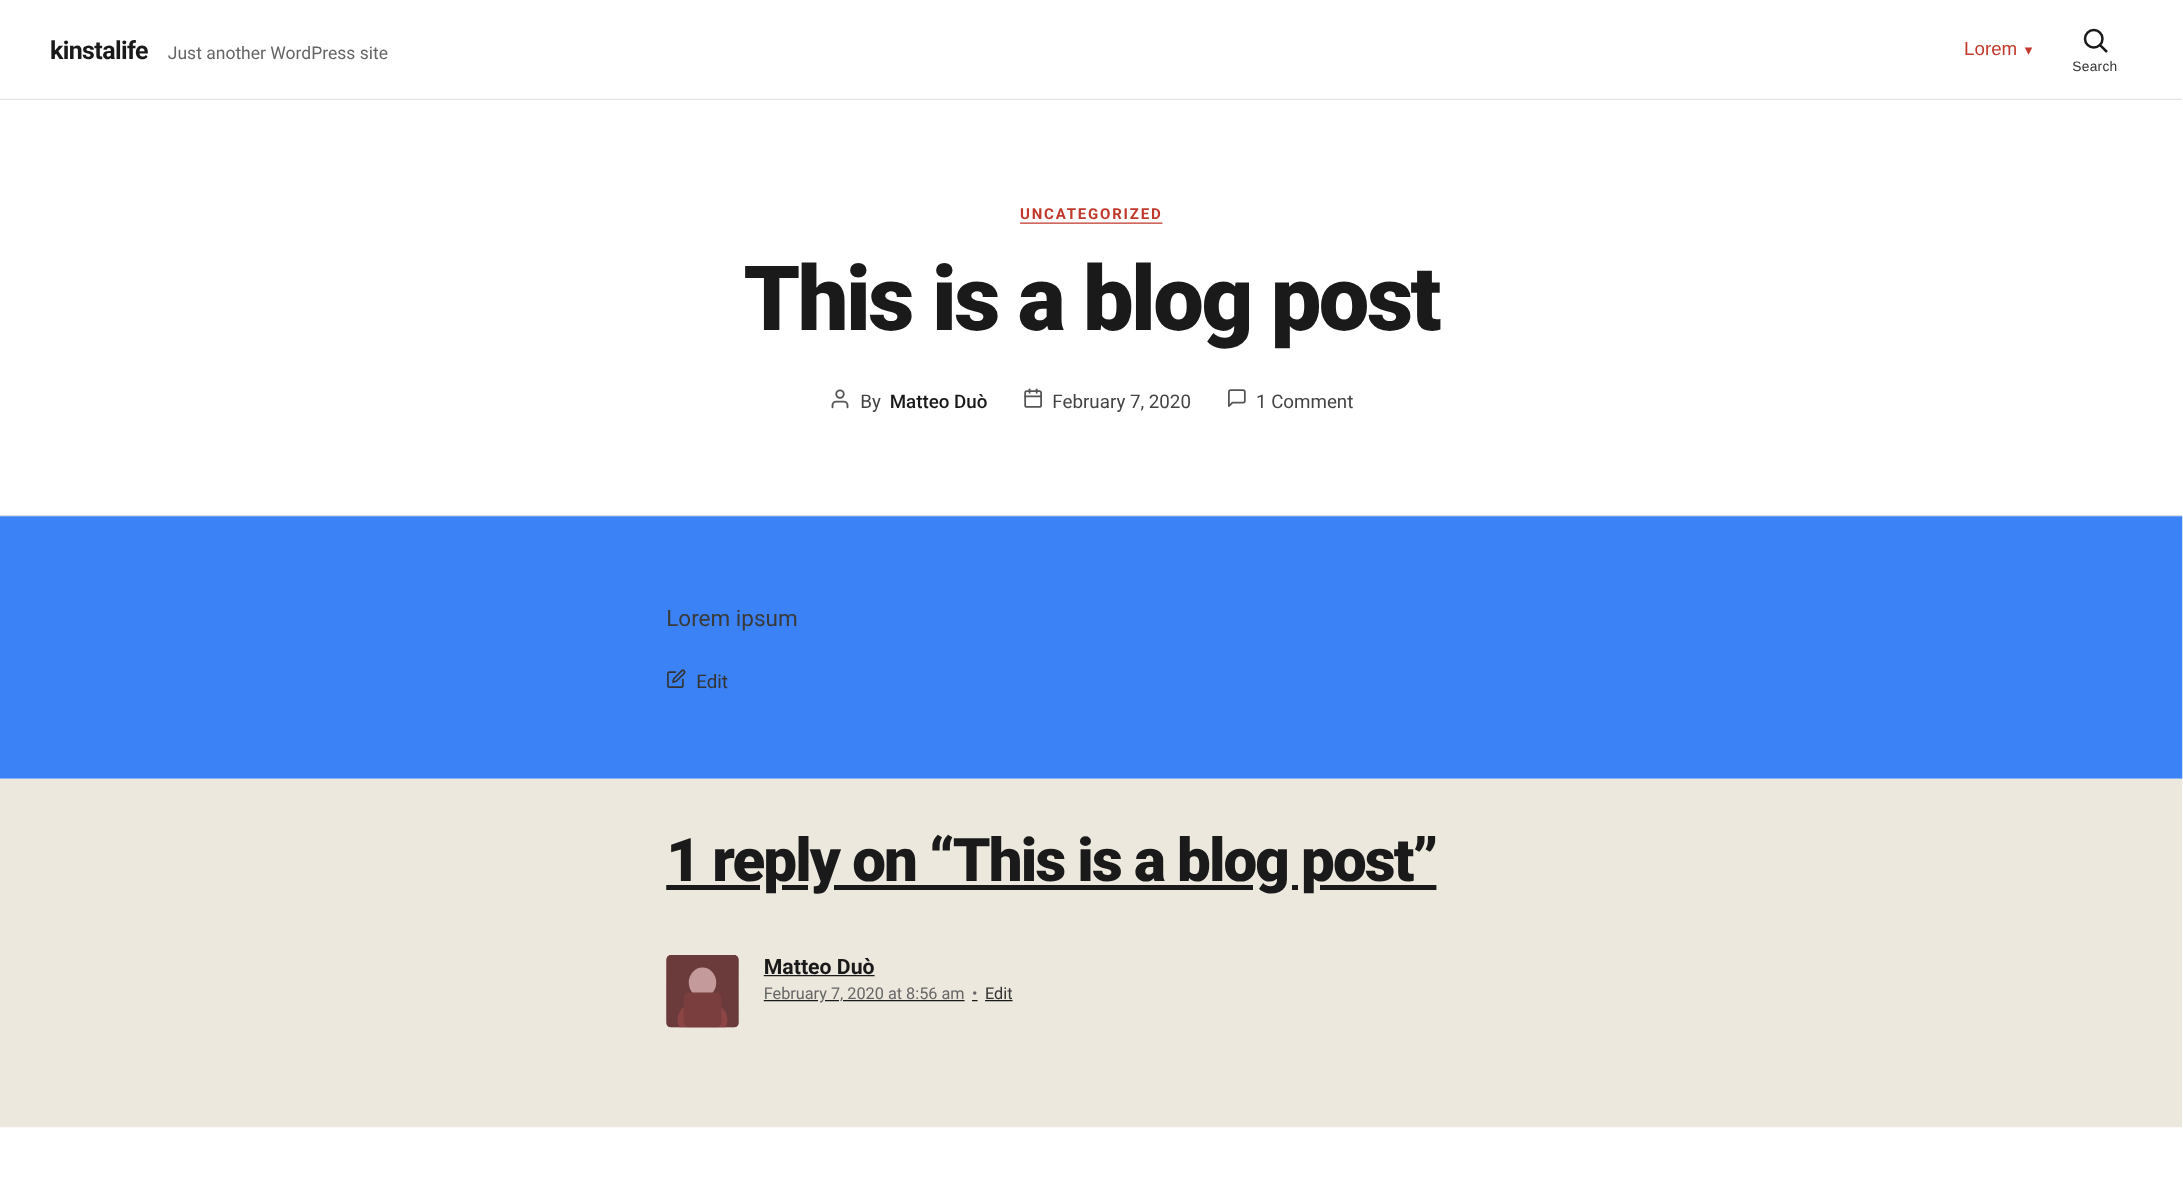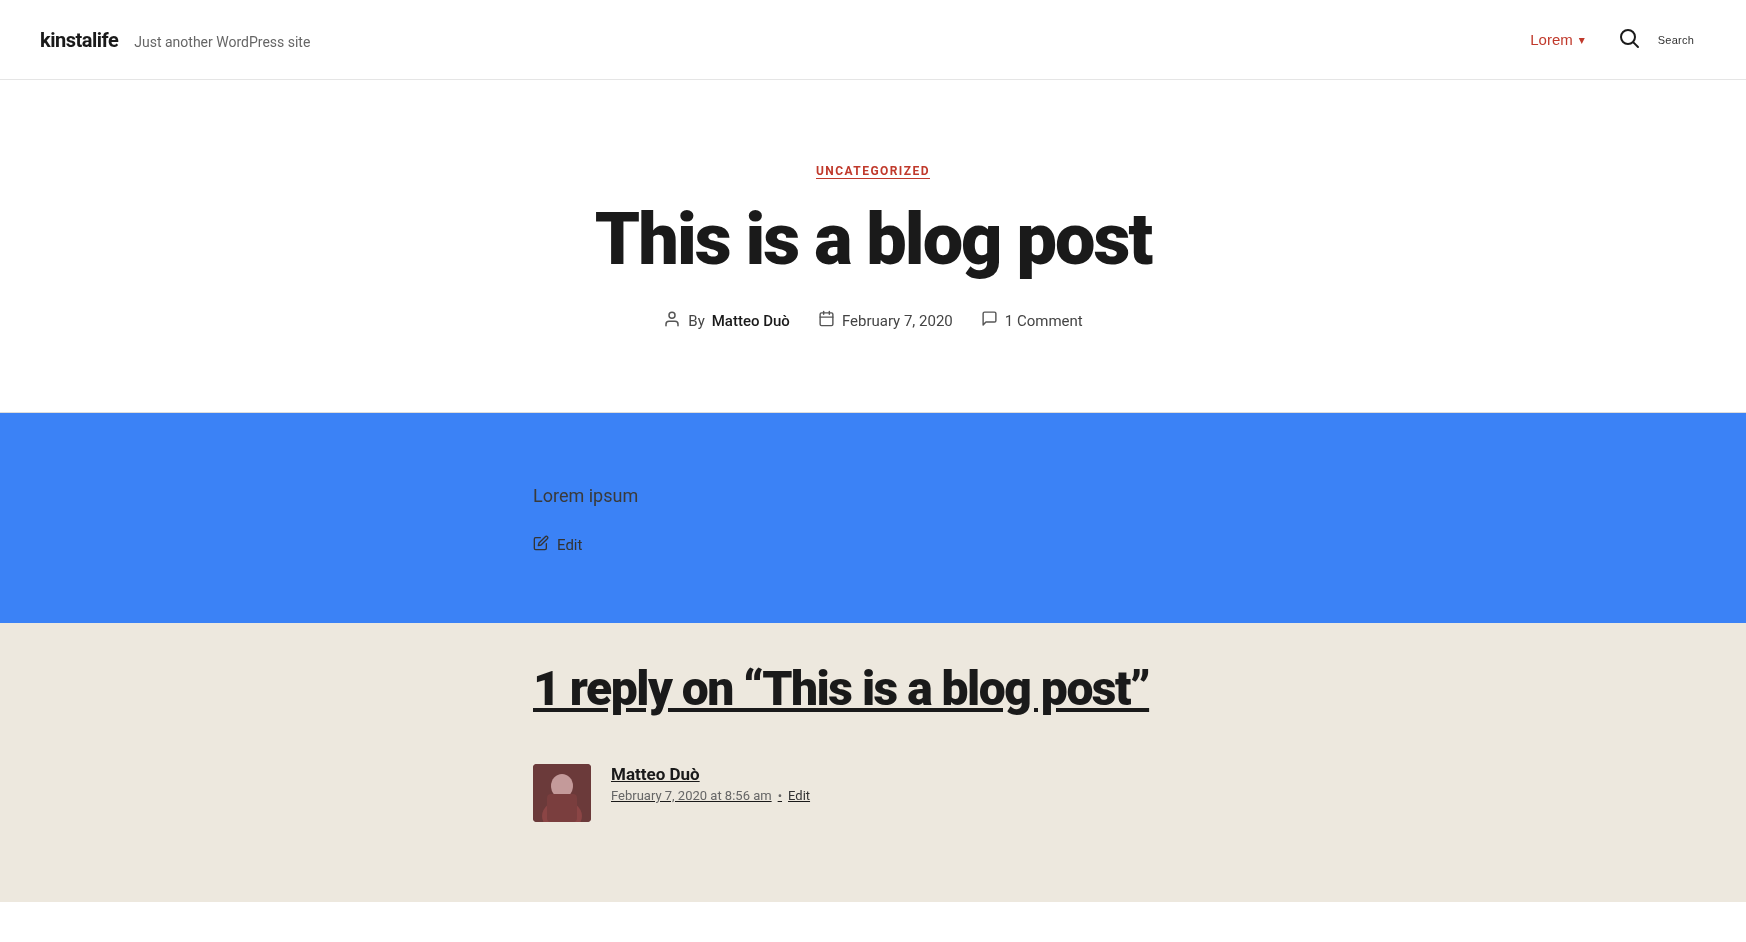--- a/index.html
+++ b/index.html
@@ -61,23 +61,23 @@
       border: none;
       padding: 8px 12px;
     }
 
     .menu-chevron {
       font-size: 12px;
     }
 
     .search-button {
       display: flex;
-      flex-direction: row;
-      align-items: center;
-      gap: 17px;
+      flex-direction: column;
+      align-items: center;
+      gap: 0;
       background: none;
       border: none;
       cursor: pointer;
       padding: 8px 12px;
       color: #1a1a1a;
     }
 
     .search-icon-wrap {
       font-size: 22px;
       line-height: 1;

